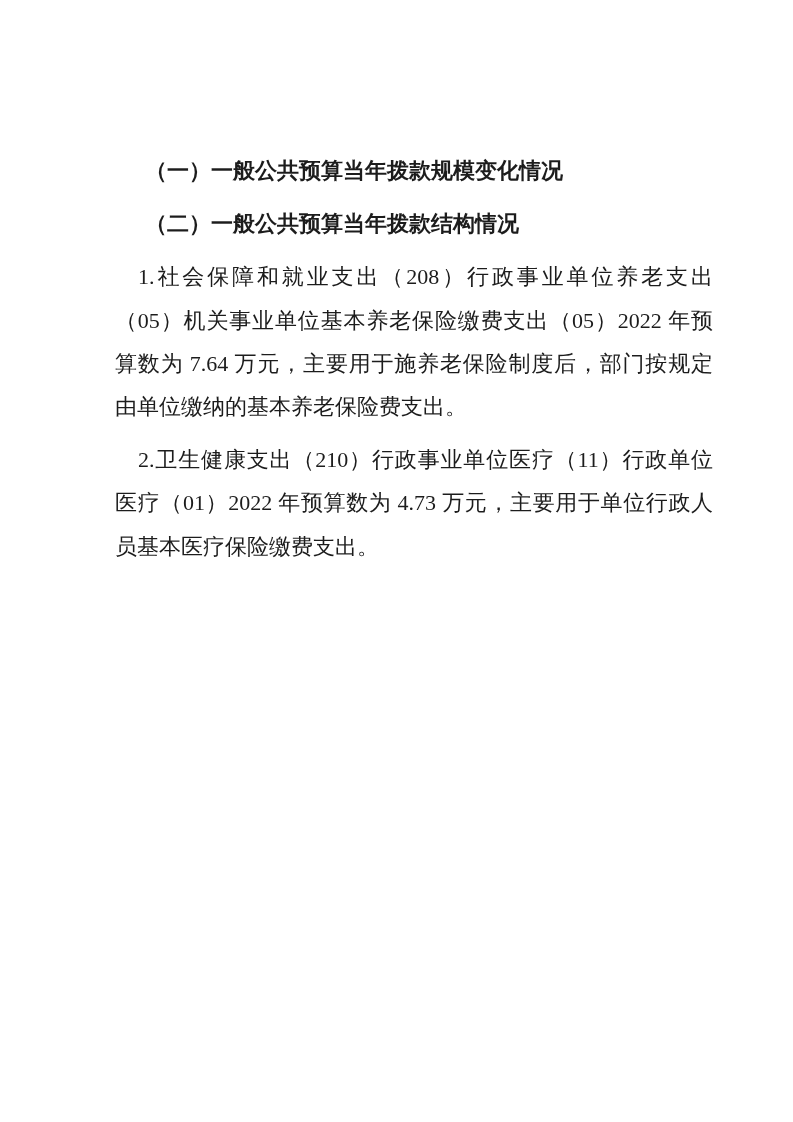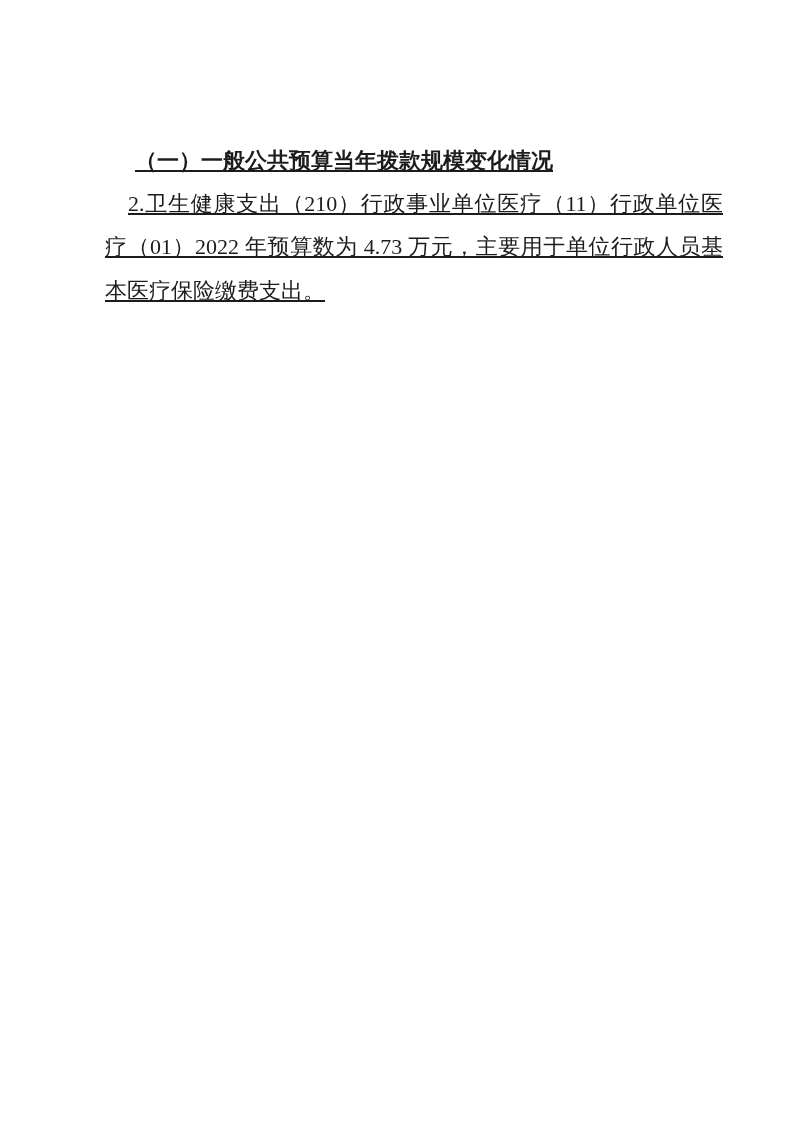--- a/index.html
+++ b/index.html
@@ -18,25 +18,24 @@
     box-sizing: border-box;
     width: 793px;
     height: 1122px;
     padding: 139px 70px 0 105px;
     background: #ffffff;
   }
   .doc-body {
     width: 618px;
   }
   .para, .heading {
-    margin: 0;
+    margin: 10px;
     padding: 0;
     font-size: 22px;
     line-height: 43.2px;
-    text-decoration: underline;
   }
   .para {
     text-align: justify;
     text-justify: inter-character;
     text-indent: 23px;
     font-weight: normal;
   }
   .heading {
     font-weight: bold;
     text-align: left;
@@ -46,20 +45,22 @@
 </style>
 </head>
 <body>
 
 <div class="page">
   <div class="doc-body">
 
     <h2 class="heading">（一）一般公共预算当年拨款规模变化情况</h2>
 
 
+    <h2 class="heading">（二）一般公共预算当年拨款结构情况</h2>
 
 
 
+    <p class="para">1.社会保障和就业支出（208）行政事业单位养老支出（05）机关事业单位基本养老保险缴费支出（05）2022 年预算数为 7.64 万元，主要用于施养老保险制度后，部门按规定由单位缴纳的基本养老保险费支出。</p>
 
     <p class="para">2.卫生健康支出（210）行政事业单位医疗（11）行政单位医疗（01）2022 年预算数为 4.73 万元，主要用于单位行政人员基本医疗保险缴费支出。</p>
 
   </div>
 </div>
 
 </body></html>

